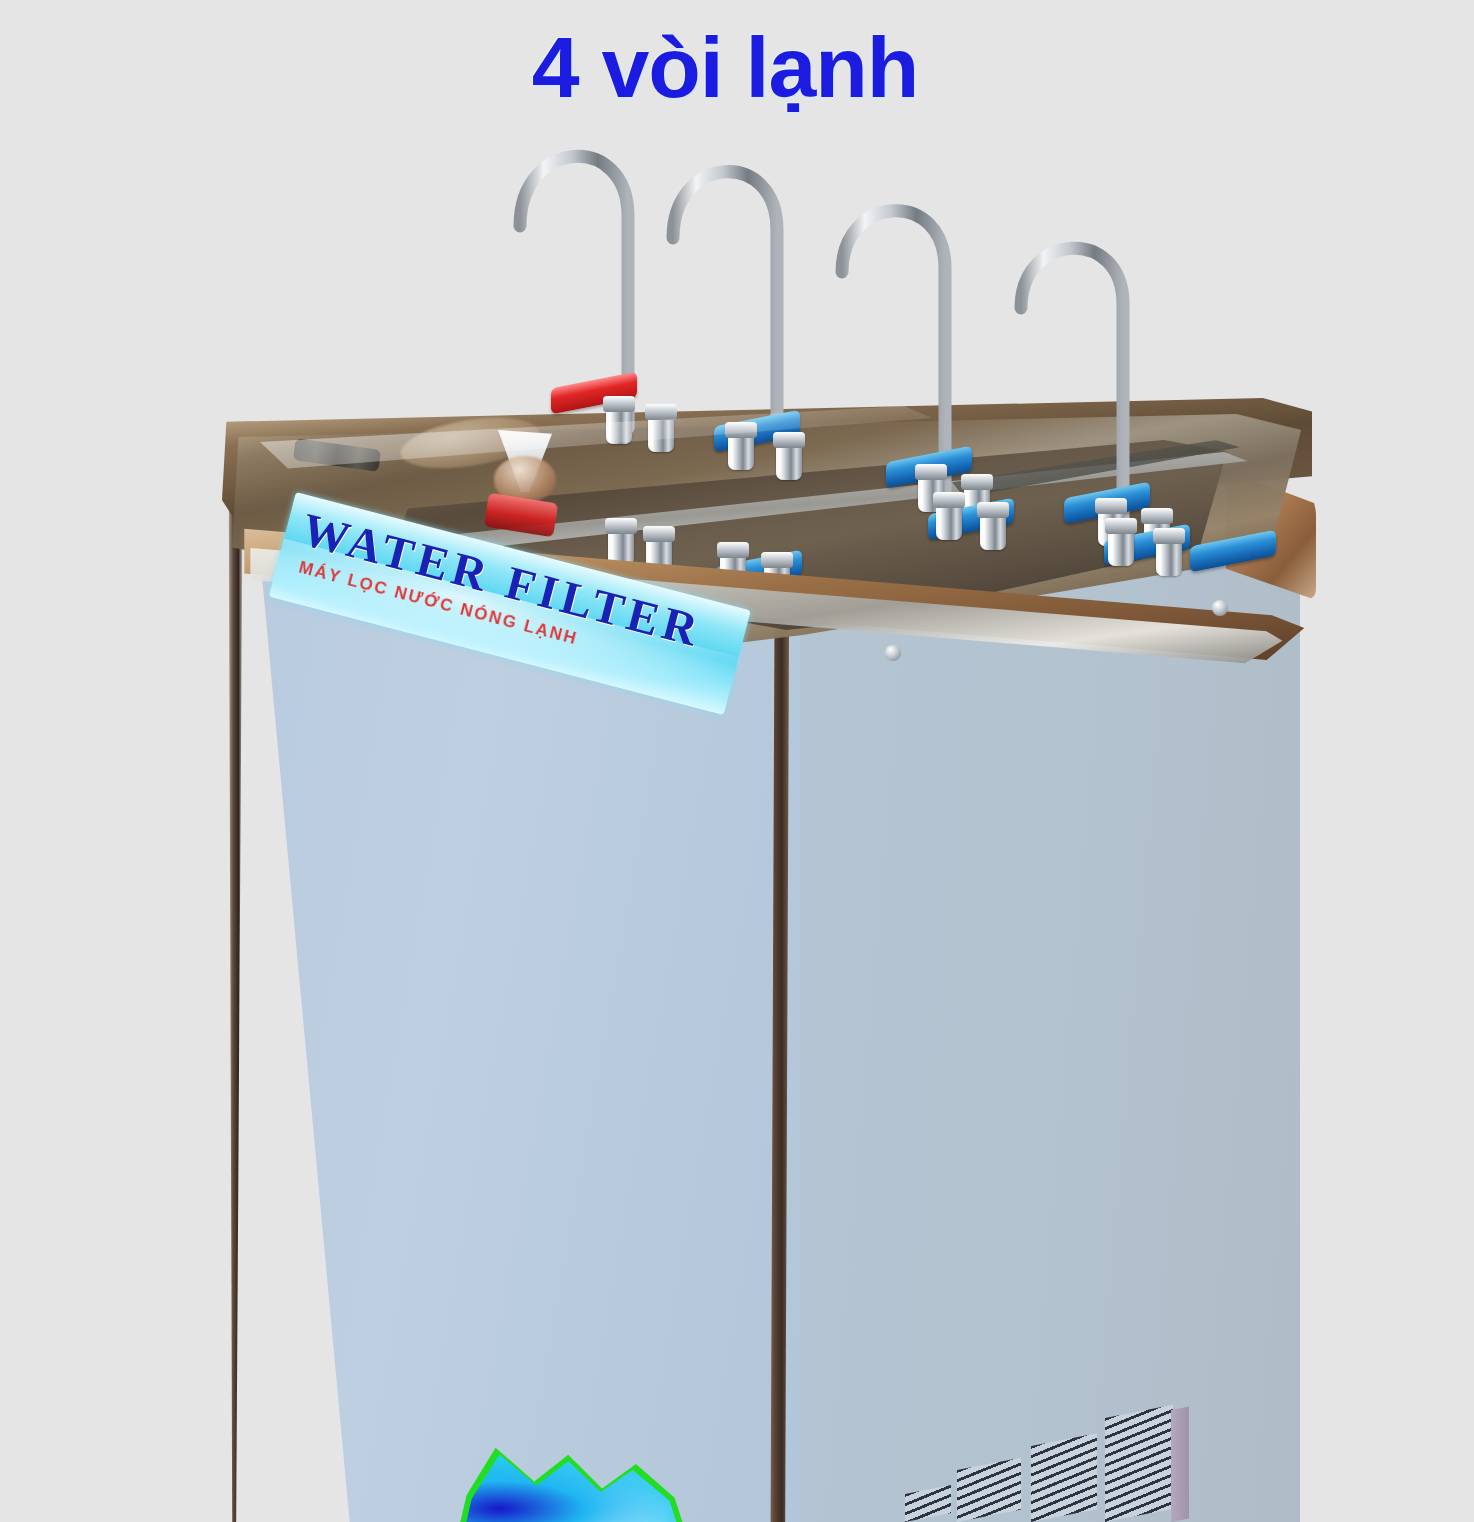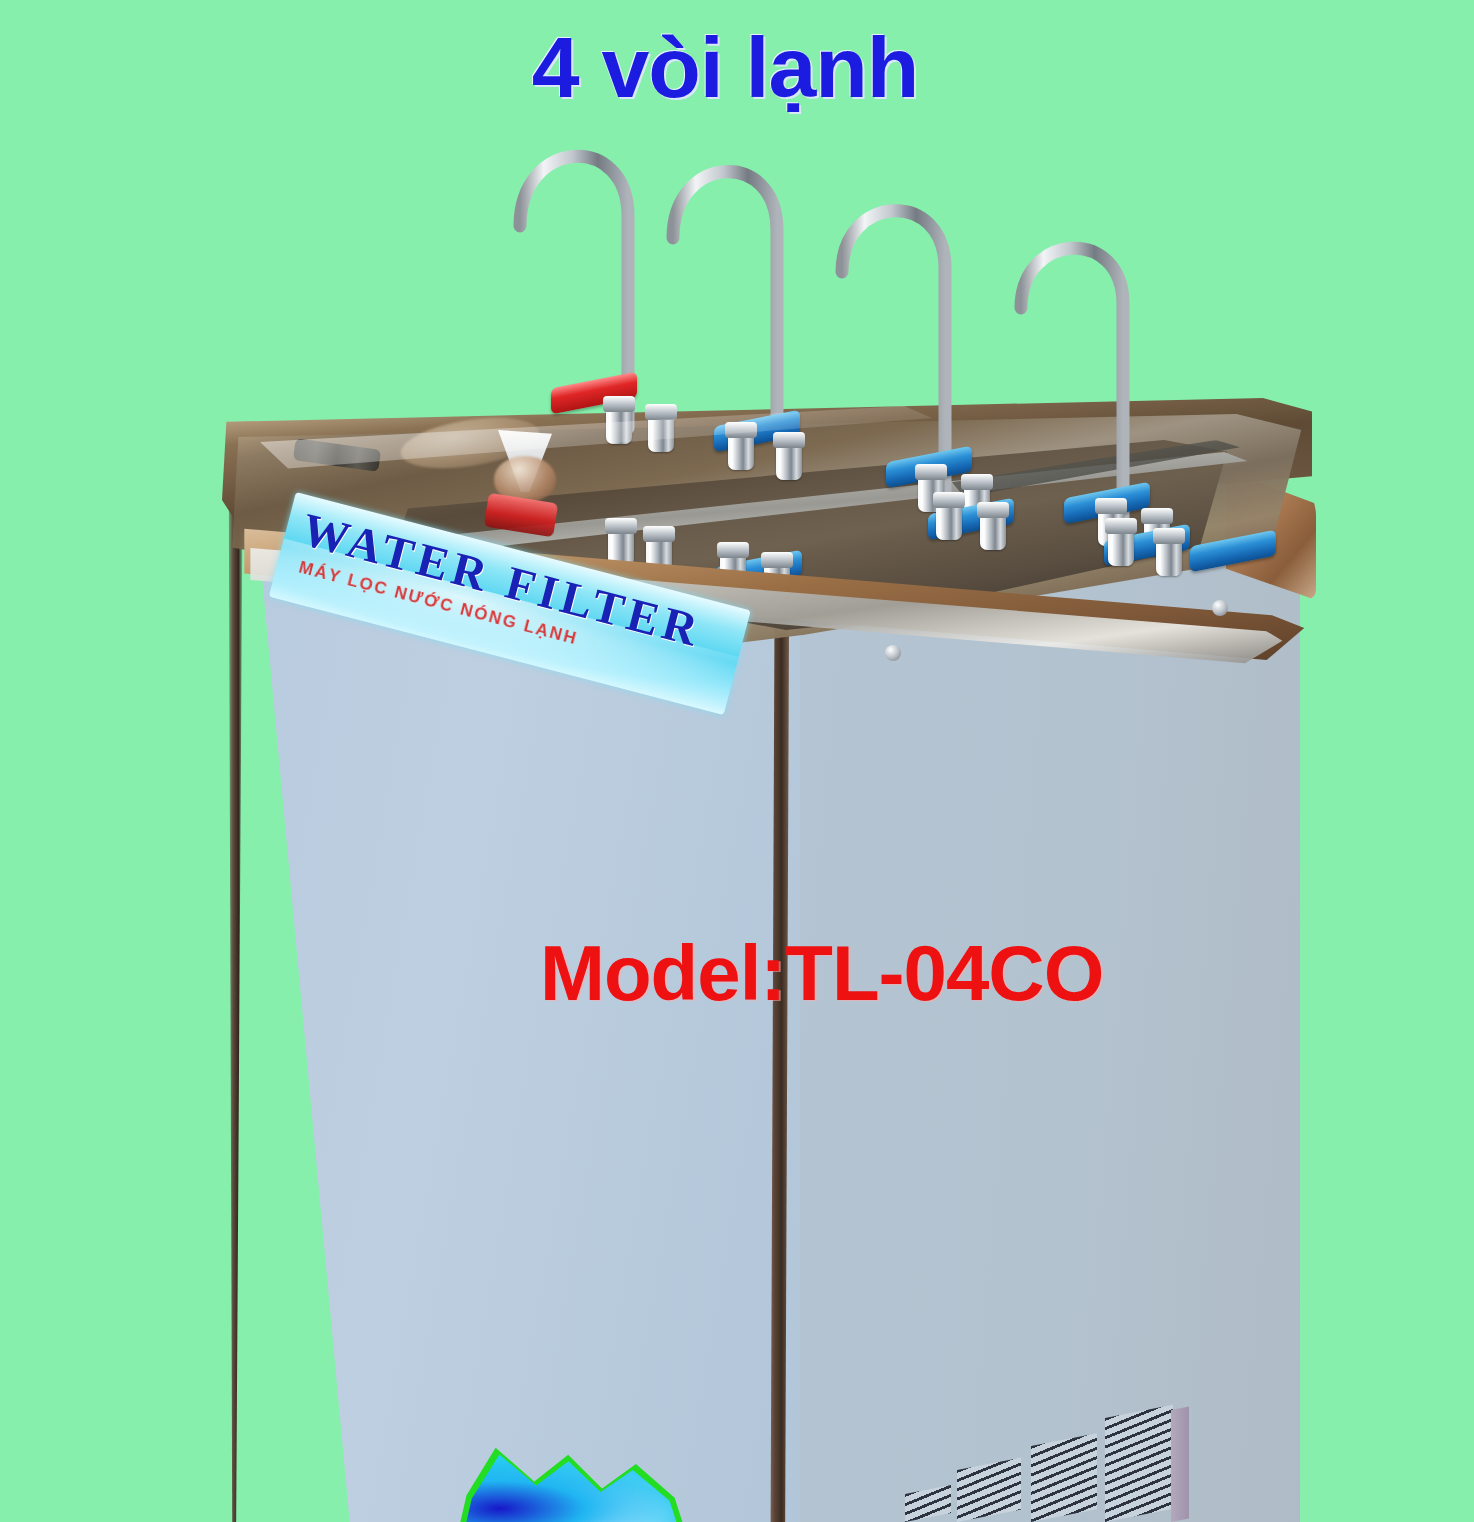--- a/index.html
+++ b/index.html
@@ -11,21 +11,21 @@
     width: 1474px;
     height: 1522px;
     position: relative;
     overflow: hidden;
     font-family: "Liberation Sans", sans-serif;
   }
 
   #stage {
     position: absolute;
     inset: 0;
-    background: #86efac;
+    background: #e5e5e5;
   }
 
   
   .title-text {
     position: absolute;
     left: 0;
     top: 24px;
     width: 1474px;
     text-align: center;
     font-family: "Liberation Sans", sans-serif;
@@ -567,21 +567,20 @@
     <div class="bolt" style="left:885px; top:645px;"></div>
     <div class="bolt" style="left:1212px; top:600px;"></div>
 
     <div class="deck-gloss"></div>
 
     <div class="sticker-wf">
       <div class="wf-main">WATER FILTER</div>
       <div class="wf-sub">MÁY LỌC NƯỚC NÓNG LẠNH</div>
     </div>
 
-    <div class="model-text">Model:TL-04CO</div>
 
     <div class="sticker-bottom-outline"></div>
     <div class="sticker-bottom"></div>
 
     <div class="vents">
       <div class="vent-group vg1"></div>
       <div class="vent-group vg2"></div>
       <div class="vent-group vg3"></div>
       <div class="vent-group vg4"></div>
       <div class="vent-side"></div>

